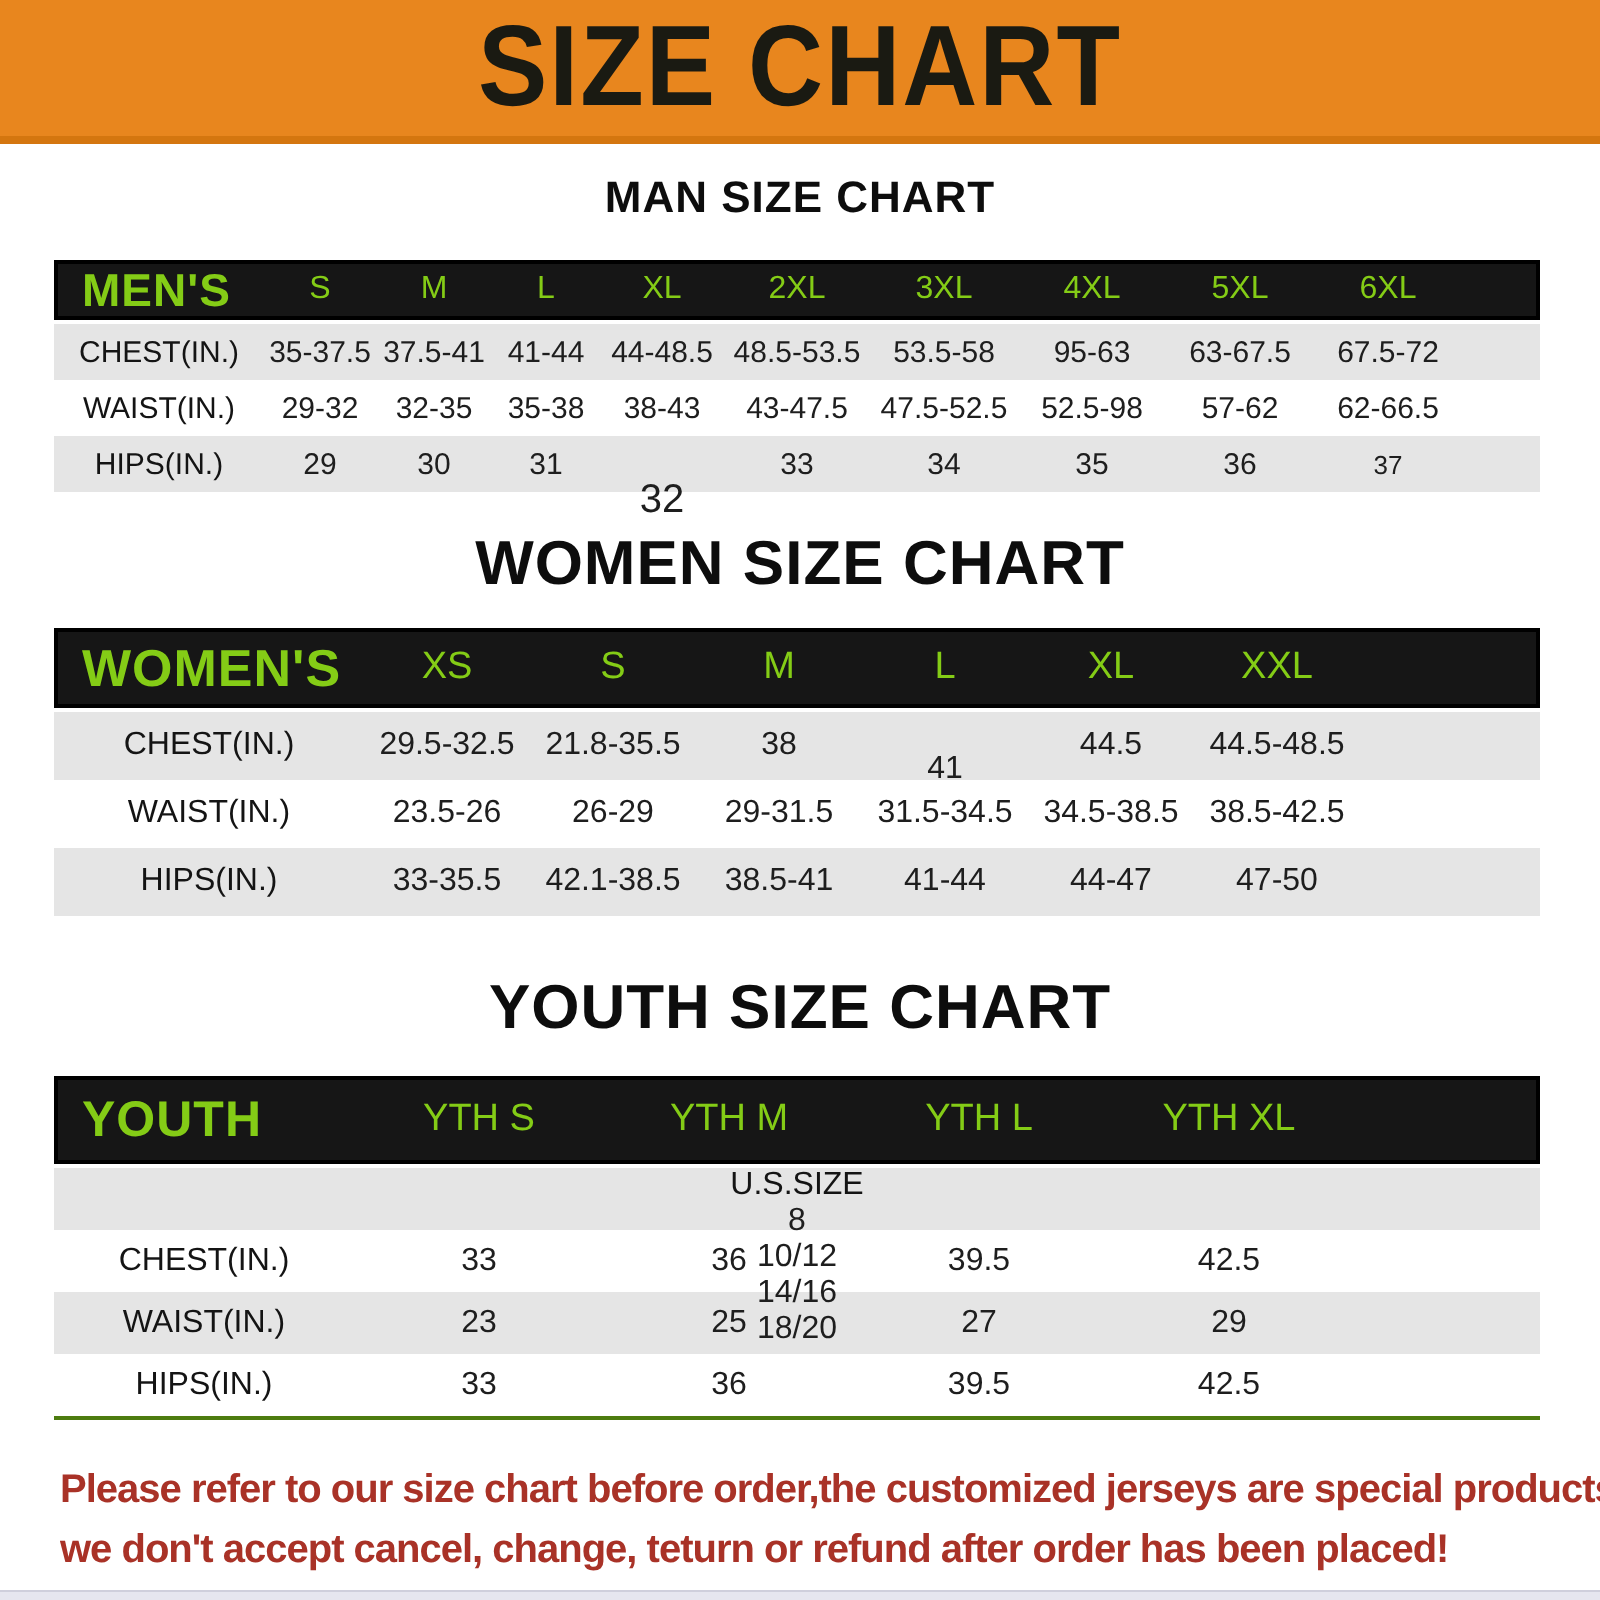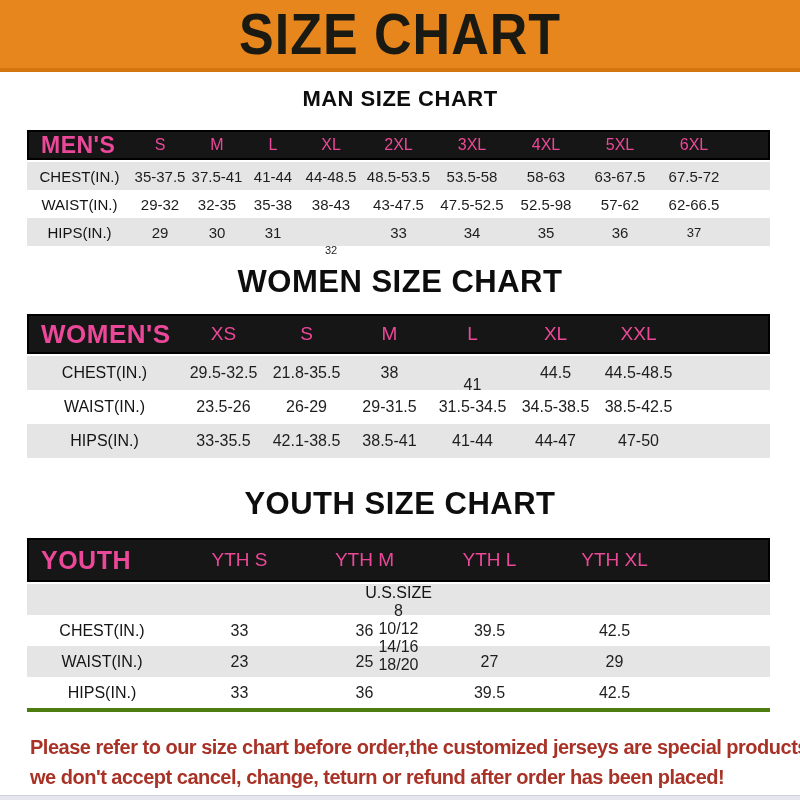--- a/index.html
+++ b/index.html
@@ -28,23 +28,23 @@
   .section-heading{
     text-align:center;font-weight:bold;color:#0d0d0d;
     line-height:1;letter-spacing:0.5px;
   }
   #heading-men{font-size:22px;margin:16px 0 0;}
   #heading-women{font-size:31px;margin:20px 0 0;}
   #heading-youth{font-size:31px;margin:30px 0 0;}
   .size-table{margin-left:27px;width:743px;}
   #table-men{margin-top:20px;}
   #table-women{margin-top:17px;}
-  #table-youth{margin-top:19px;border-bottom:4px solid #4d7c0f;}
+  #table-youth{margin-top:19px;border-bottom:2px solid #4d7c0f;}
   .bar{
-    background:var(--bar-bg);color:#ec4899;
+    background:var(--bar-bg);color:#84cc16;
     display:flex;align-items:center;margin-bottom:2px;
     box-shadow:inset 0 0 0 2px #000;
   }
   .corner{
     padding-left:14px;font-weight:bold;letter-spacing:0.5px;
     white-space:nowrap;
   }
   .colhead{text-align:center;white-space:nowrap;}
   .trow{display:flex;align-items:center;}
   .trow.alt{background:var(--alt-bg);}
@@ -82,42 +82,42 @@
       <div class="colhead" style="width: 74px; font-size: 16px;">6XL</div>
     </div>
     <div class="trow alt" style="height: 28px;">
       <div class="rlabel" style="width: 105px; font-size: 15px;">CHEST(IN.)</div>
       <div class="cell" style="width: 56px; font-size: 15px;">35-37.5</div>
       <div class="cell" style="width: 58px; font-size: 15px;">37.5-41</div>
       <div class="cell" style="width: 54px; font-size: 15px;">41-44</div>
       <div class="cell" style="width: 62px; font-size: 15px;">44-48.5</div>
       <div class="cell" style="width: 73px; font-size: 15px;">48.5-53.5</div>
       <div class="cell" style="width: 74px; font-size: 15px;">53.5-58</div>
-      <div class="cell" style="width: 74px; font-size: 15px;">58-63</div>
+      <div class="cell" style="width: 74px; font-size: 15px;">95-63</div>
       <div class="cell" style="width: 74px; font-size: 15px;">63-67.5</div>
       <div class="cell" style="width: 74px; font-size: 15px;">67.5-72</div>
     </div>
     <div class="trow" style="height: 28px;">
       <div class="rlabel" style="width: 105px; font-size: 15px;">WAIST(IN.)</div>
       <div class="cell" style="width: 56px; font-size: 15px;">29-32</div>
       <div class="cell" style="width: 58px; font-size: 15px;">32-35</div>
       <div class="cell" style="width: 54px; font-size: 15px;">35-38</div>
       <div class="cell" style="width: 62px; font-size: 15px;">38-43</div>
       <div class="cell" style="width: 73px; font-size: 15px;">43-47.5</div>
       <div class="cell" style="width: 74px; font-size: 15px;">47.5-52.5</div>
       <div class="cell" style="width: 74px; font-size: 15px;">52.5-98</div>
       <div class="cell" style="width: 74px; font-size: 15px;">57-62</div>
       <div class="cell" style="width: 74px; font-size: 15px;">62-66.5</div>
     </div>
     <div class="trow alt" style="height: 28px;">
       <div class="rlabel" style="width: 105px; font-size: 15px;">HIPS(IN.)</div>
       <div class="cell" style="width: 56px; font-size: 15px;">29</div>
       <div class="cell" style="width: 58px; font-size: 15px;">30</div>
       <div class="cell" style="width: 54px; font-size: 15px;">31</div>
-      <div class="cell" style="width: 62px; font-size: 11px; margin-top: 36px;">32</div>
+      <div class="cell" style="width: 62px; font-size: 20px; margin-top: 36px;">32</div>
       <div class="cell" style="width: 73px; font-size: 15px;">33</div>
       <div class="cell" style="width: 74px; font-size: 15px;">34</div>
       <div class="cell" style="width: 74px; font-size: 15px;">35</div>
       <div class="cell" style="width: 74px; font-size: 15px;">36</div>
       <div class="cell" style="width: 74px; font-size: 13px;">37</div>
     </div>
   </div>
 
 <h2 class="section-heading" id="heading-women">WOMEN SIZE CHART</h2>
 <div class="size-table" id="table-women">

